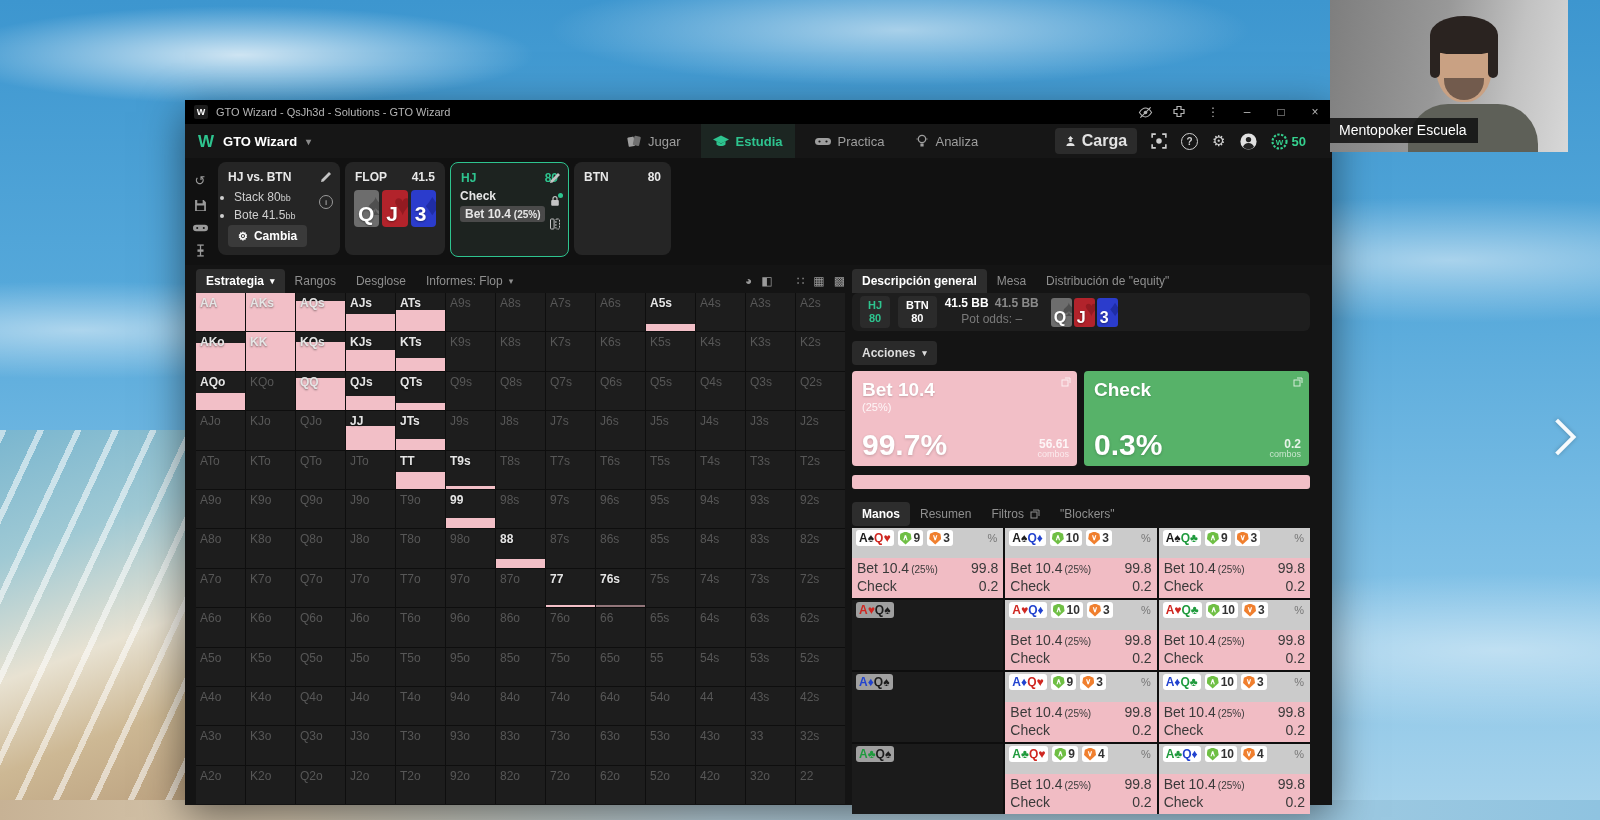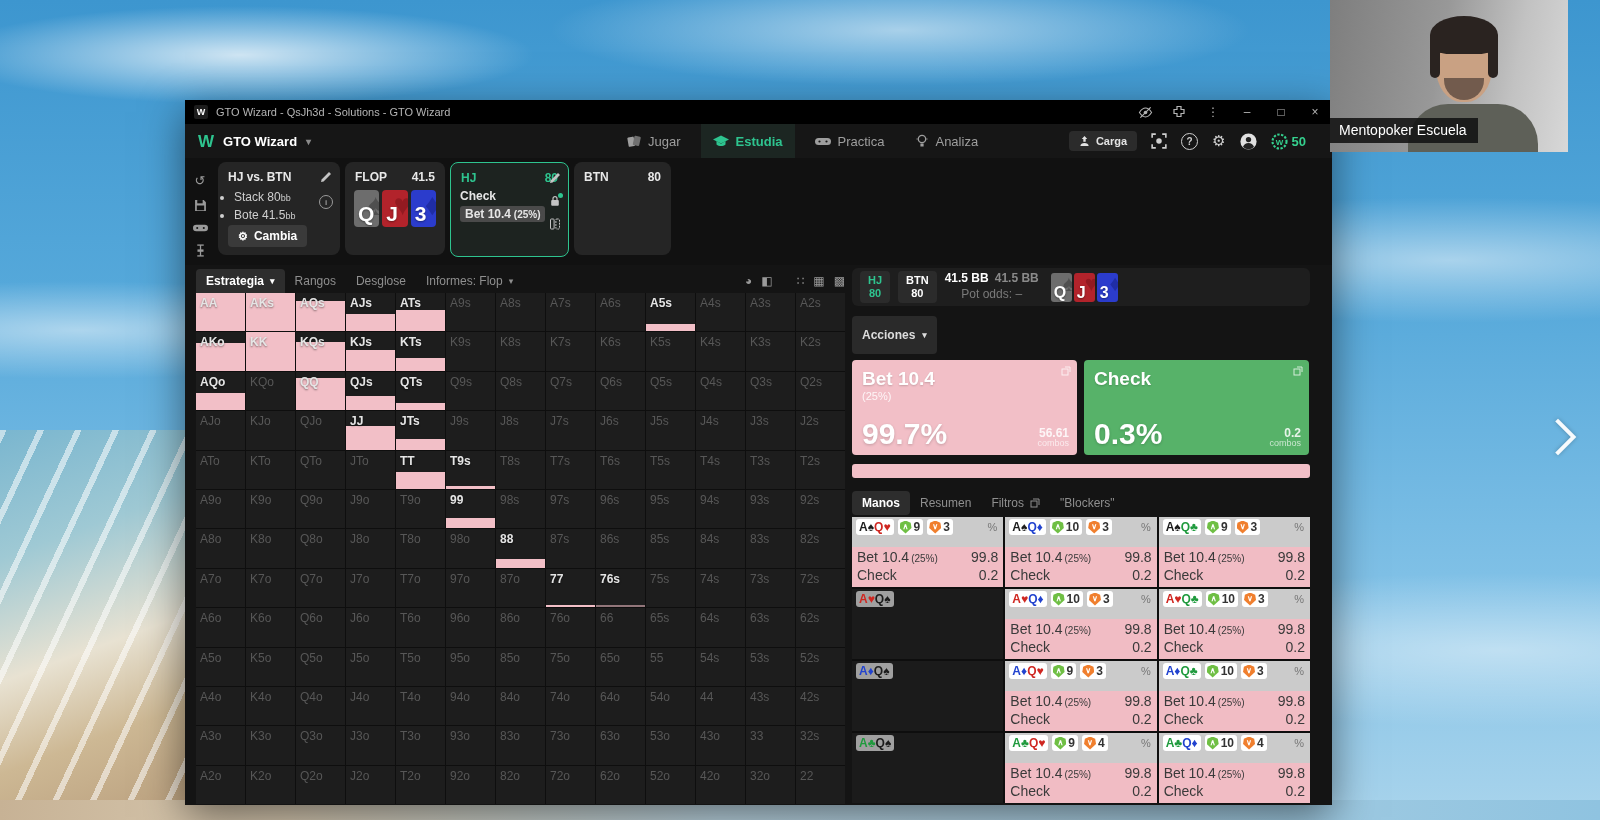--- a/index.html
+++ b/index.html
@@ -32,21 +32,21 @@
   .tb-ic svg{vertical-align:middle}
 
   .navbar{height:34px;background:#161616;border-bottom:1px solid #000;display:flex;align-items:center;position:relative;}
   .brand{display:flex;align-items:center;gap:9px;padding-left:13px;color:#fff;font-weight:bold;font-size:13px;}
   .brand .caret{color:#8a8a8a;font-size:10px;}
   .wlogo{color:#2ec48f;font-weight:bold;font-size:17px;line-height:1;}
   .navmid{position:absolute;left:430px;display:flex;align-items:center;gap:8px;height:100%;}
   .navitem{display:flex;align-items:center;gap:7px;color:#9e9e9e;font-size:13px;padding:0 12px;height:100%;}
   .navitem.active{color:#2ec48f;background:#1c2622;font-weight:bold;}
   .navright{margin-left:auto;display:flex;align-items:center;gap:14px;padding-right:26px;}
-  .loadbtn{background:#2b2b2b;border-radius:4px;color:#e3e3e3;font-size:11px;font-weight:bold;
+  .loadbtn{background:#2b2b2b;border-radius:4px;color:#e3e3e3;font-size:16px;font-weight:bold;
            padding:4px 10px;display:flex;align-items:center;gap:6px;}
   .gear{color:#cfcfcf;font-size:15px;}
   .help{width:15px;height:15px;border:1.4px solid #cfcfcf;border-radius:50%;color:#cfcfcf;font-size:10px;
         font-weight:bold;display:flex;align-items:center;justify-content:center;}
   .credits{color:#35d08e;font-weight:bold;font-size:13px;display:flex;align-items:center;gap:4px;}
 
   
   .panels{position:absolute;left:0;top:58px;width:100%;height:107px;background:#111;display:flex;}
   .rail{width:30px;display:flex;flex-direction:column;align-items:center;gap:11px;padding-top:15px;color:#9a9a9a;font-size:13px;}
   .panel{background:#252525;border-radius:8px;margin-top:4px;height:93px;position:relative;color:#e8e8e8;}
@@ -102,21 +102,21 @@
   .potcol{text-align:center;line-height:1.3;}
   .potrow{font-size:12px;font-weight:bold;color:#fff;}
   .potrow .grey{color:#8a8a8a;margin-left:6px;}
   .potodds{font-size:12px;color:#7a7a7a;}
   .ov-cards .card{width:21px;height:29px;border-radius:3px;}
   .ov-cards .card .crank{font-size:16px;left:3px;bottom:0;}
   .ov-cards .card .wm{font-size:22px;right:-3px;}
   .ov-cards{display:flex;gap:2px;margin-left:4px;}
   .acciones{margin:10px 0 6px 0;}
   .accbtn{display:inline-flex;align-items:center;gap:7px;background:#2a2a2a;border-radius:4px;color:#ddd;
-          font-weight:bold;font-size:12px;padding:12px 10px;}
+          font-weight:bold;font-size:12px;padding:5px 10px;}
   .aboxes{display:flex;gap:7px;margin-top:4px;}
   .abox{width:225px;height:95px;border-radius:4px;position:relative;color:#fff;padding:8px 10px;box-sizing:border-box;}
   .abox .t{font-size:19px;font-weight:bold;text-shadow:0 1px 2px rgba(0,0,0,.18);}
   .abox .sub{font-size:11px;opacity:.85;}
   .abox .pct{position:absolute;left:10px;bottom:4px;font-size:30px;font-weight:bold;text-shadow:0 1px 3px rgba(0,0,0,.2);}
   .abox .combos{position:absolute;right:8px;bottom:7px;text-align:right;font-size:12px;font-weight:bold;opacity:.85;line-height:1;}
   .abox .combos small{display:block;font-size:9px;font-weight:normal;opacity:.8;}
   .abox .expand{position:absolute;right:6px;top:6px;opacity:.75;}
   .stratbar{margin-top:9px;height:14px;border-radius:3px;background:#f2bfc7;}
   .htabs{margin-top:13px;height:24px;display:flex;align-items:center;font-size:12px;color:#8f8f8f;}
@@ -929,20 +929,31 @@
         <div class="mcell">
           <span class="mlab">32o</span>
         </div>
         <div class="mcell">
           <span class="mlab">22</span>
         </div>
       </div>
   </div>
 
   <div class="rsec">
+    <div class="rtabs">
+      <div class="tab active">
+          <span>Descripción general</span>
+        </div>
+      <div class="tab">
+          <span>Mesa</span>
+        </div>
+      <div class="tab">
+          <span>Distribución de "equity"</span>
+        </div>
+    </div>
 
     <div class="overview">
       <div class="chip hj">
         <span class="s1">HJ</span><span>80</span>
       </div>
       <div class="chip btn">
         <span class="s1">BTN</span><span>80</span>
       </div>
       <div class="potcol">
         <div class="potrow"><span>41.5 BB</span><span class="grey">41.5 BB</span></div>

